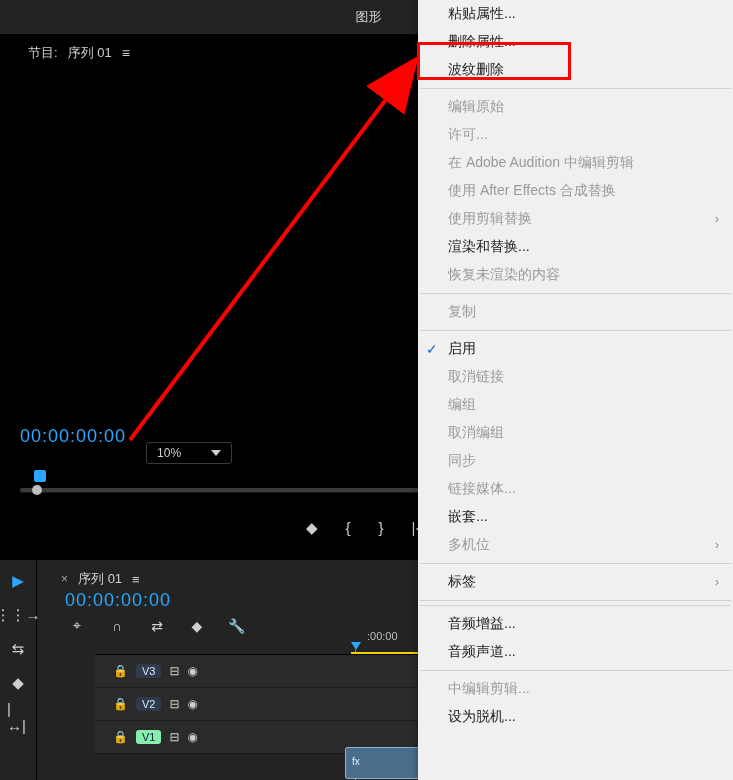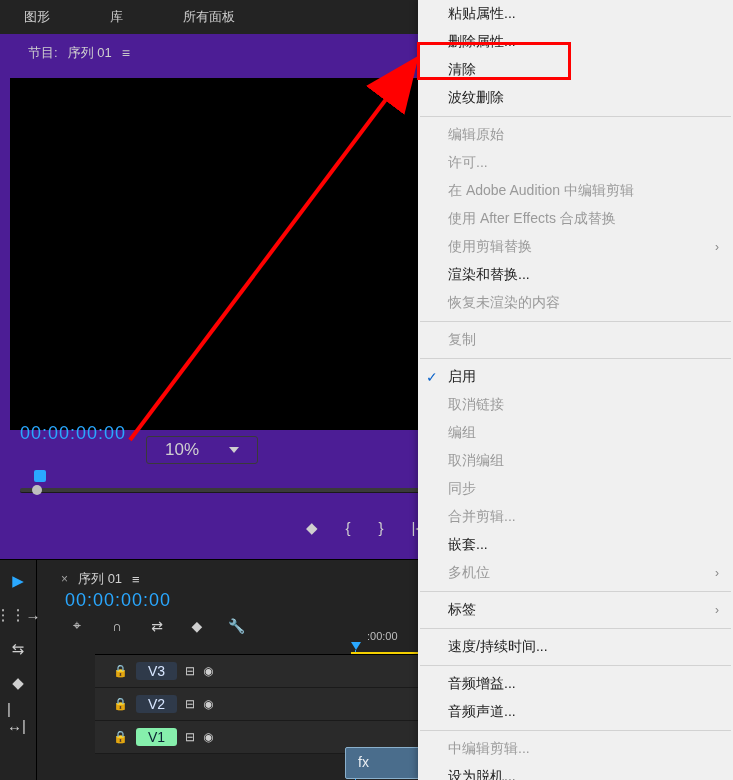--- a/index.html
+++ b/index.html
@@ -17,37 +17,38 @@
 
   
   .top-tabs {
     display: flex;
     align-items: center;
     height: 34px;
     background: #232323;
     border-bottom: 1px solid #000;
     gap: 20px;
     padding-left: 4px;
+    flex-direction: column;
   }
   .top-tabs .tab {
     padding: 0 20px;
     line-height: 34px;
     color: #cfcfcf;
     cursor: default;
     white-space: nowrap;
   }
 
   
   .program-panel {
     position: absolute;
     left: 0;
     top: 34px;
     right: 0;
     bottom: 220px;
-    background: #4c1d95;
+    background: #000000;
   }
   .panel-header {
     display: flex;
     align-items: center;
     gap: 10px;
     padding: 10px 18px 4px 28px;
     color: #cfcfcf;
   }
   .panel-header .burger {
     font-size: 14px;
@@ -83,23 +84,23 @@
     color: #2aa8ff;
     font-size: 18px;
     letter-spacing: 1px;
   }
   .zoom {
     display: inline-flex;
     align-items: center;
     gap: 30px;
     border: 1px solid #3a3a3a;
     border-radius: 3px;
-    padding: 3px 18px;
-    color: #cfcfcf;
-    font-size: 17px;
+    padding: 3px 10px;
+    color: #cfcfcf;
+    font-size: 12px;
     margin-top: 33px;
   }
   .zoom svg { display:block; }
 
   .scrub {
     position: absolute;
     left: 20px;
     right: 20px;
     bottom: 60px;
     height: 30px;
@@ -225,22 +226,22 @@
     padding-left: 18px;
     color: #cfcfcf;
     font-size: 12px;
     background: #2a2a2a;
   }
   .track .lock { color: #bfbfbf; }
   .track .vbadge {
     background: #2f3a4a;
     color: #d8e6ff;
     border-radius: 3px;
-    padding: 1px 12px;
-    font-size: 14px;
+    padding: 1px 6px;
+    font-size: 11px;
   }
   .track .vbadge.sel {
     background: #86efac;
     color: #0a2133;
   }
   .track .sync, .track .eye { color: #cfcfcf; }
 
   .tl-ruler {
     position: absolute;
     left: 306px;
@@ -286,22 +287,22 @@
   .clip {
     position: absolute;
     left: 308px;
     bottom: 1px;
     height: 30px;
     width: 104px;
     background: #4a6d8c;
     border: 1px solid #8ab0cc;
     border-radius: 2px;
     color: #eaeef2;
-    font-size: 14px;
-    padding-left: 12px;
+    font-size: 10px;
+    padding-left: 6px;
     line-height: 28px;
   }
 
   
   .ctx {
     position: absolute;
     top: 0;
     right: 0;
     width: 315px;
     height: 780px;
@@ -457,23 +458,20 @@
 </div>
 
 <div class="ctx">
   <div class="item">
       <span>粘贴属性...</span>
     </div>
   <div class="item">
       <span>删除属性...</span>
     </div>
   <div class="item">
-      <span>清除</span>
-    </div>
-  <div class="item">
       <span>波纹删除</span>
     </div>
   <div class="sep"></div>
   <div class="item disabled">
       <span>编辑原始</span>
     </div>
   <div class="item disabled">
       <span>许可...</span>
     </div>
   <div class="item disabled">
@@ -507,38 +505,35 @@
   <div class="item disabled">
       <span>编组</span>
     </div>
   <div class="item disabled">
       <span>取消编组</span>
     </div>
   <div class="item disabled">
       <span>同步</span>
     </div>
   <div class="item disabled">
-      <span>合并剪辑...</span>
+      <span>链接媒体...</span>
     </div>
   <div class="item">
       <span>嵌套...</span>
     </div>
   <div class="item disabled">
       <span>多机位</span>
       <span class="sub">›</span>
     </div>
   <div class="sep"></div>
   <div class="item">
       <span>标签</span>
       <span class="sub">›</span>
     </div>
   <div class="sep"></div>
-  <div class="item">
-      <span>速度/持续时间...</span>
-    </div>
   <div class="sep"></div>
   <div class="item">
       <span>音频增益...</span>
     </div>
   <div class="item">
       <span>音频声道...</span>
     </div>
   <div class="sep"></div>
   <div class="item disabled">
       <span>中编辑剪辑...</span>

